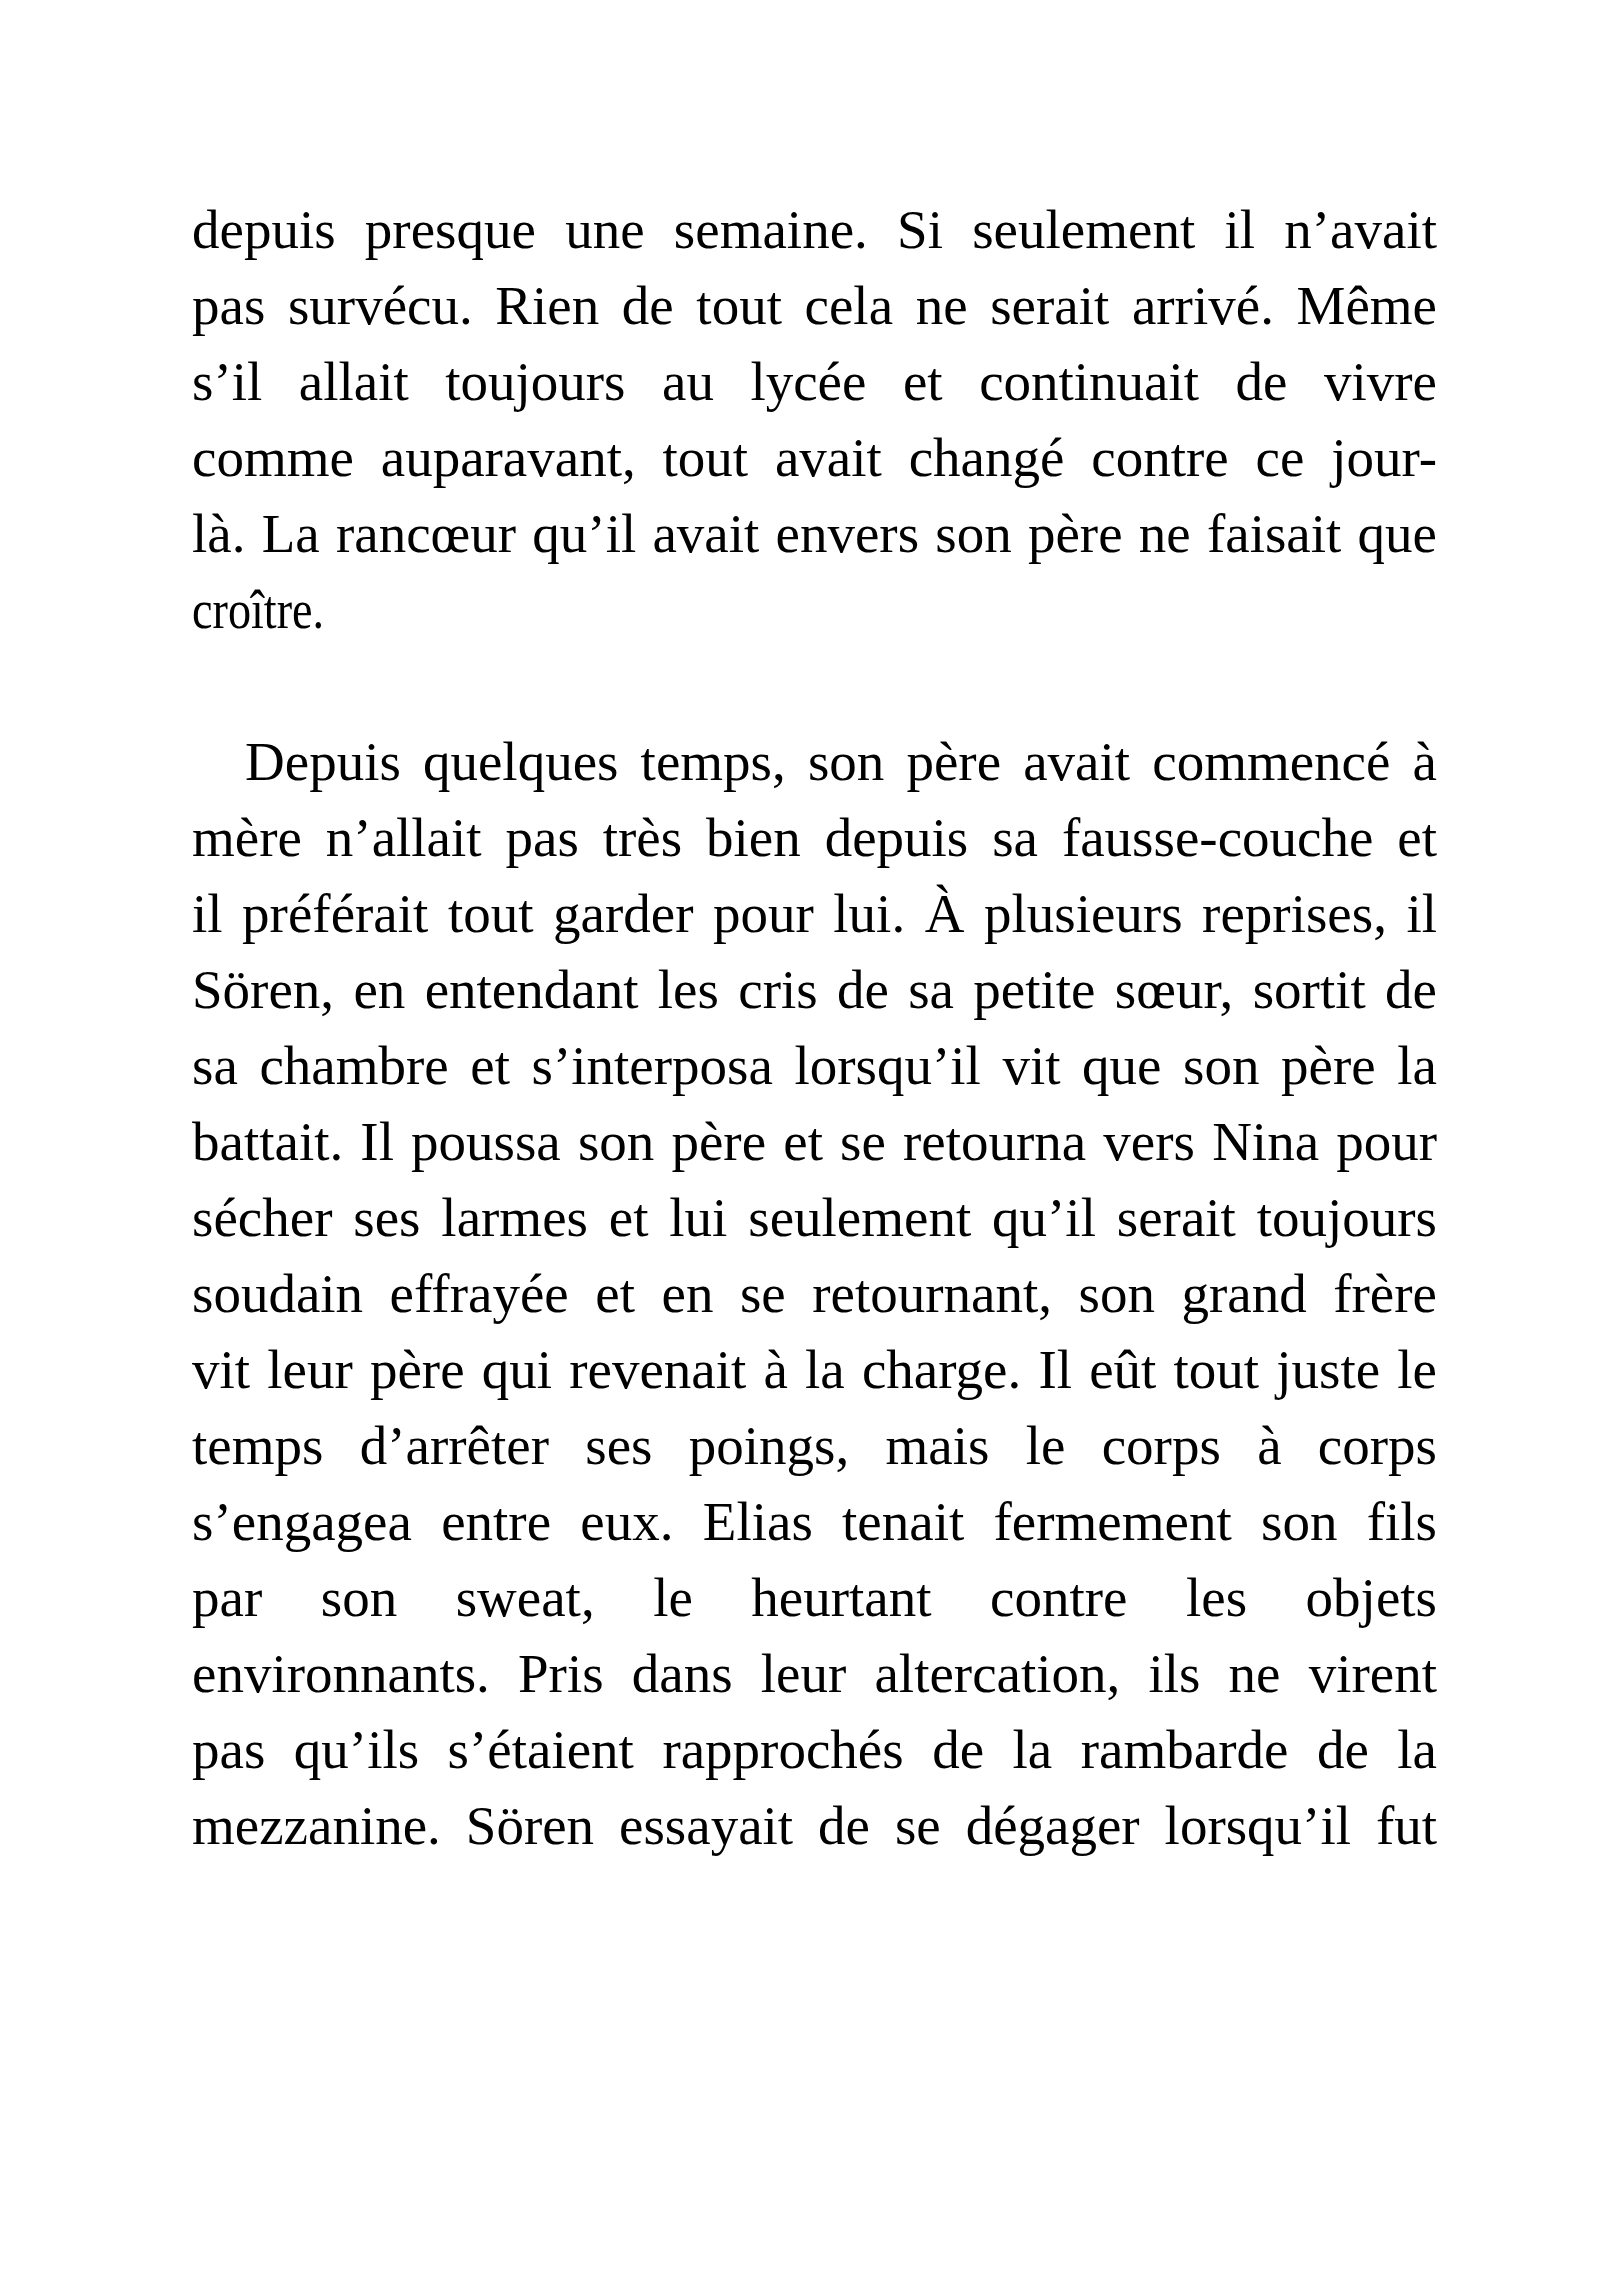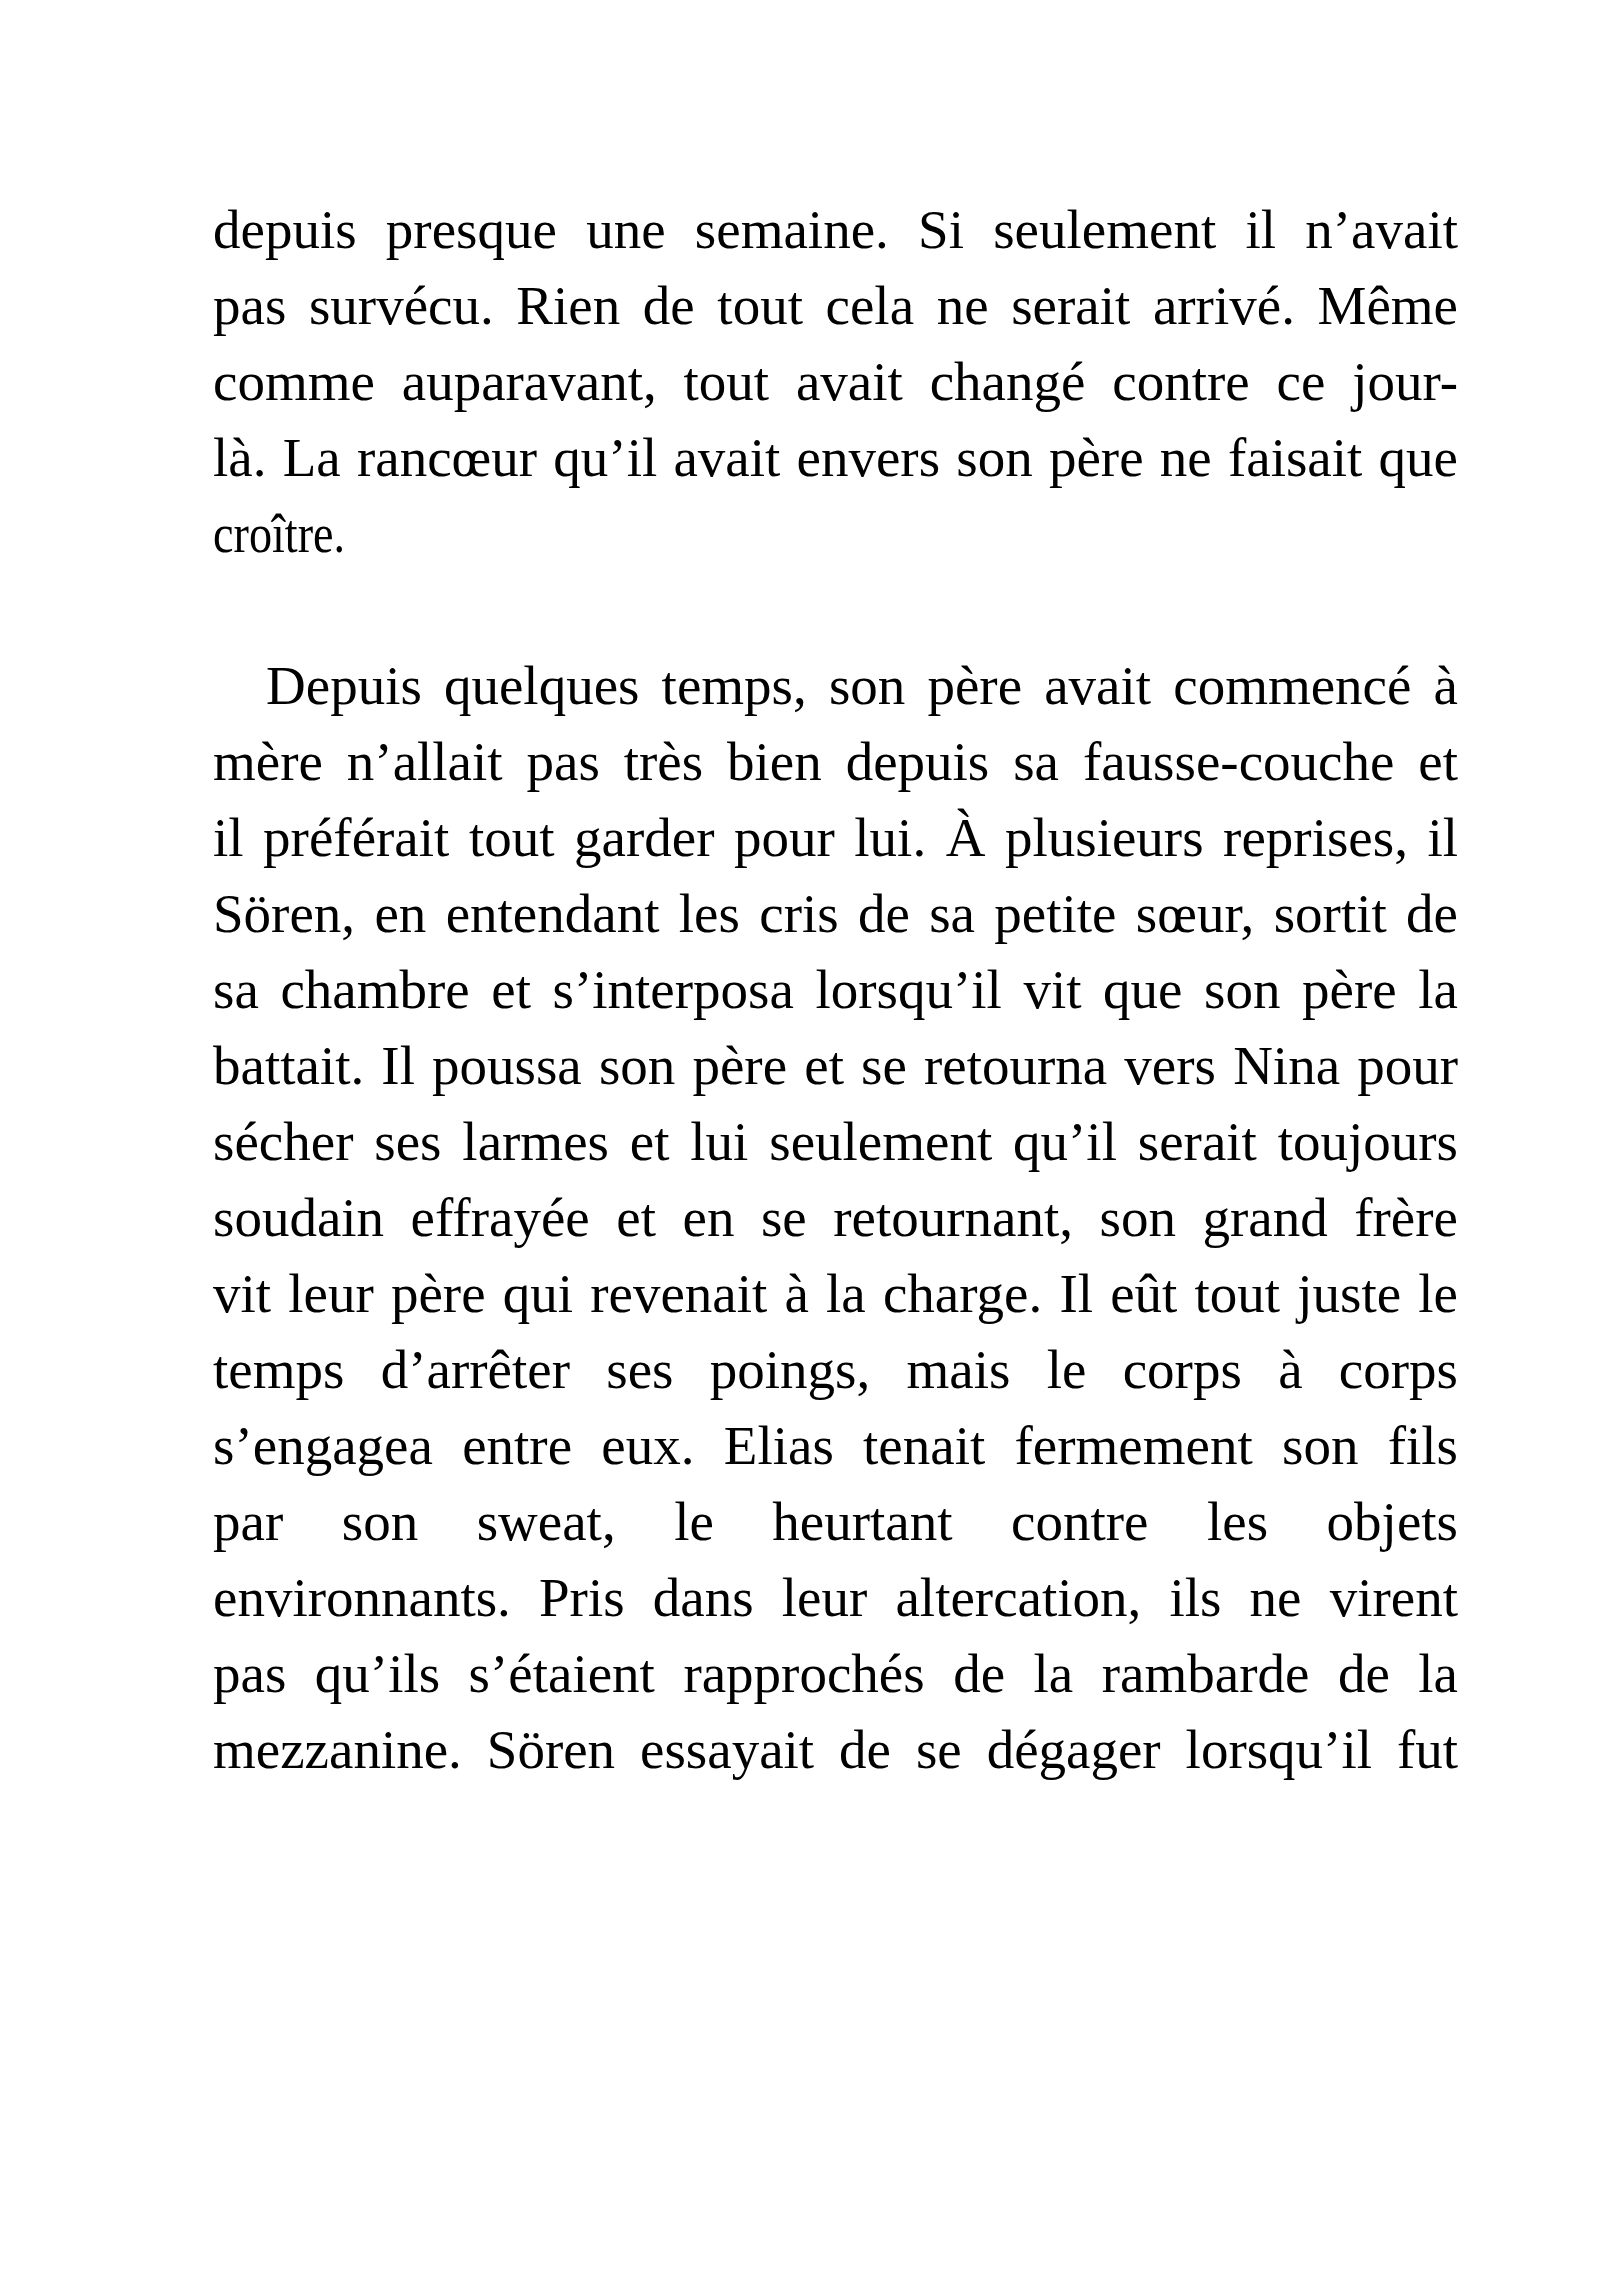--- a/index.html
+++ b/index.html
@@ -29,21 +29,20 @@
       font-family: "Liberation Serif", "DejaVu Serif", serif;
       color: #000000;
     }
     .line {
       display: block;
       height: 76px;
       line-height: 76px;
       font-size: 55px;
       white-space: nowrap;
       position: relative;
-      margin-left: 21px;
     }
     .line .inner {
       display: block;
       width: 1245px;
       text-align: justify;
       text-align-last: justify;
       white-space: normal;
       transform-origin: left center;
     }
     .line.last .inner {
@@ -63,20 +62,23 @@
 
 <div class="page">
   <div class="text-block">
 
     <div class="paragraph">
       <span class="line">
           <span class="inner">depuis presque une semaine. Si seulement il n’avait</span>
         </span>
       <span class="line">
           <span class="inner">pas survécu. Rien de tout cela ne serait arrivé. Même</span>
+        </span>
+      <span class="line">
+          <span class="inner">s’il allait toujours au lycée et continuait de vivre</span>
         </span>
       <span class="line">
           <span class="inner">comme auparavant, tout avait changé contre ce jour-</span>
         </span>
       <span class="line">
           <span class="inner">là. La rancœur qu’il avait envers son père ne faisait que</span>
         </span>
       <span class="line last">
           <span class="inner" style="white-space: nowrap; width: 1482px; transform: scaleX(0.84); text-align-last: left;">croître.</span>
         </span>

